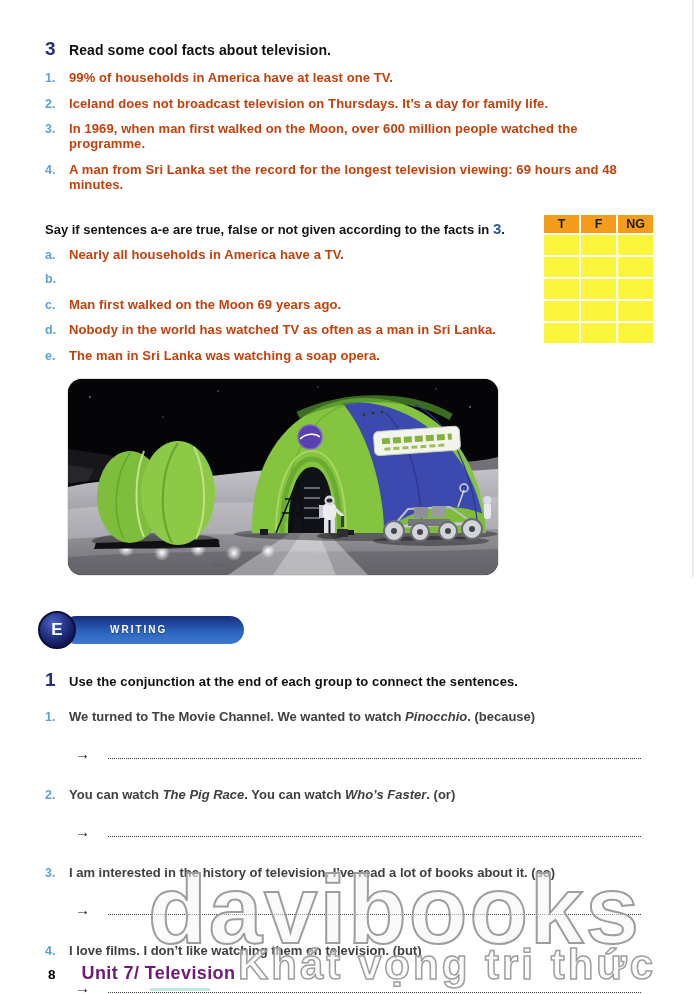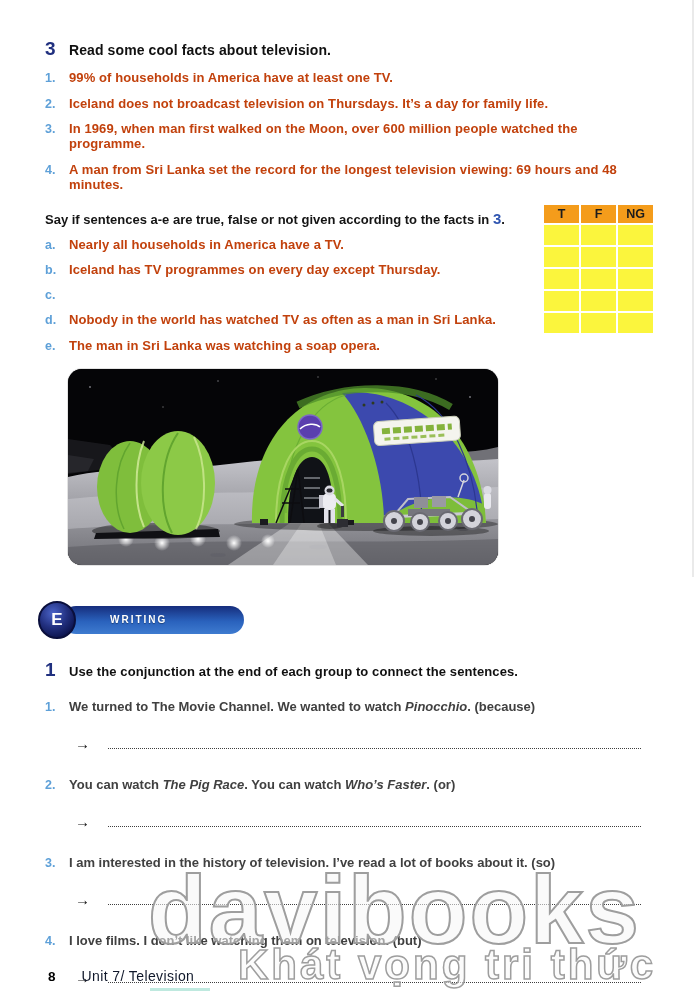--- a/index.html
+++ b/index.html
@@ -19,21 +19,21 @@
   .ex-heading { display:flex; align-items:baseline; margin-bottom:10px; }
   .ex-num { color:#20307f; font-weight:bold; font-size:19px; width:24px; flex:0 0 24px; }
   .ex-title { font-size:14px; font-weight:bold; color:#101010; letter-spacing:.1px; }
 
   
   .fact-row, .stmt-row { display:flex; align-items:baseline; margin-bottom:10.5px; }
   .li-num { color:#5ea0d8; font-weight:600; font-size:12.5px; width:24px; flex:0 0 24px; }
   .li-text { font-size:13px; font-weight:600; color:#c2410c; letter-spacing:.1px; }
 
   
-  .subtask { position:relative; margin-top:18px; min-height:132px; }
+  .subtask { position:relative; margin-top:28px; min-height:132px; }
   .subtask-heading { font-size:13px; font-weight:bold; margin-bottom:10px; max-width:500px; }
   .subtask-heading .ref { color:#2f55b0; font-size:15px; font-weight:bold; }
   .statements { max-width:485px; }
 
   .tf-table { position:absolute; top:-7px; right:0; border-collapse:separate; border-spacing:2.5px; }
   .tf-table th {
     width:35px; height:18px; background:#F49C1B; color:#1c1c1c;
     font-size:12.5px; font-weight:bold; text-align:center;
   }
   .tf-table td { width:35px; height:20px; background:#FBF53D; }
@@ -82,21 +82,21 @@
     color:rgba(245,245,245,.55); -webkit-text-stroke:2px #9e9e9e; line-height:1;
   }
   .wm2 {
     left:238px; top:944px; font-size:42px; font-weight:bold; letter-spacing:3px;
     color:rgba(248,248,248,.55); -webkit-text-stroke:1.5px #9e9e9e; line-height:1;
   }
 
   
   .footer { position:absolute; left:48px; bottom:10px; display:flex; align-items:baseline; z-index:6; }
   .page-num { font-size:13.5px; font-weight:bold; color:#000; margin-right:26px; }
-  .unit-label { font-size:14px; font-weight:400; color:#0f172a; letter-spacing:.4px; }
+  .unit-label { font-size:18px; font-weight:700; color:#701a75; letter-spacing:.4px; }
   .footer-mark { position:absolute; left:150px; bottom:3px; width:60px; height:3px; background:#7fd4c0; opacity:.5; z-index:1; }
 </style>
 </head>
 <body>
 
 <div class="page">
   <div class="content">
 
     <div class="ex-heading">
       <span class="ex-num">3</span>
@@ -127,24 +127,24 @@
         <span>Say if sentences a-e are true, false or not given according to the facts in </span><span class="ref">3</span><span>.</span>
       </div>
 
       <div class="statements">
         <div class="stmt-row">
           <span class="li-num">a.</span>
           <span class="li-text">Nearly all households in America have a TV.</span>
         </div>
         <div class="stmt-row">
           <span class="li-num">b.</span>
-          <span class="li-text">Iceland has TV programmes on every day except Thursday.</span>
         </div>
         <div class="stmt-row">
           <span class="li-num">c.</span>
+          <span class="li-text">Man first walked on the Moon 69 years ago.</span>
         </div>
         <div class="stmt-row">
           <span class="li-num">d.</span>
           <span class="li-text">Nobody in the world has watched TV as often as a man in Sri Lanka.</span>
         </div>
         <div class="stmt-row">
           <span class="li-num">e.</span>
           <span class="li-text">The man in Sri Lanka was watching a soap opera.</span>
         </div>
       </div>

